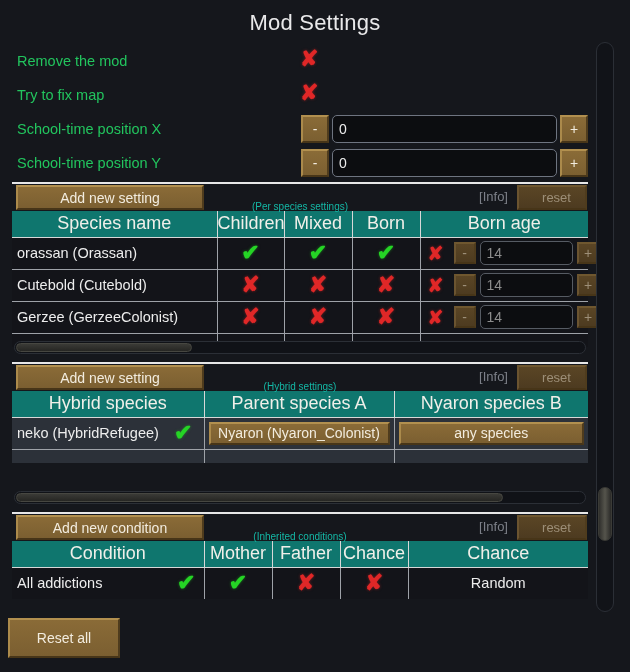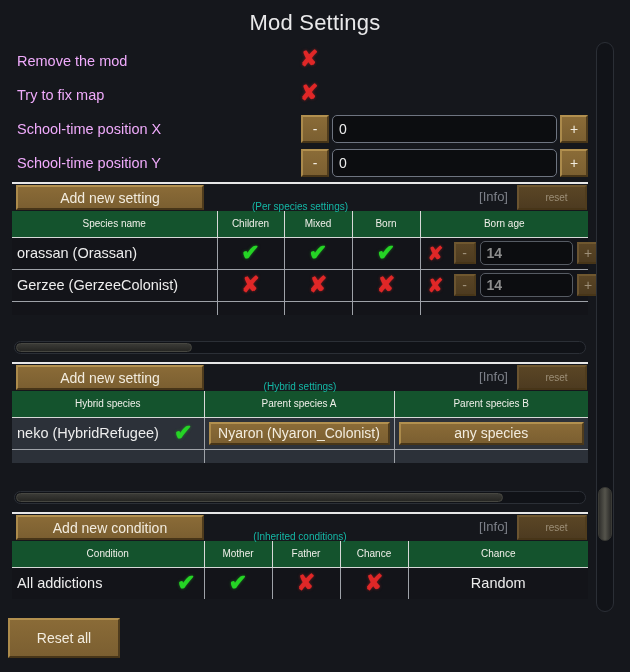--- a/index.html
+++ b/index.html
@@ -12,21 +12,21 @@
   }
   #root { position: relative; width: 630px; height: 560px; }
 
   
   .title {
     position: absolute; left: 0; top: 10px; width: 630px;
     text-align: center; font-size: 22px; color: #e9e9ea; letter-spacing: .2px;
   }
 
   
-  .opt-label { position: absolute; left: 17px; font-size: 14.5px; color: #f0abfc; }
+  .opt-label { position: absolute; left: 17px; font-size: 14.5px; color: #22c55e; }
 
   
   .mark { display: inline-block; line-height: 1; font-weight: 700; }
   .mark.x { color: #e02727; font-size: 22px; text-shadow: 0 0 3px rgba(224,39,39,.55); }
   .mark.v { color: #25d425; font-size: 22px; text-shadow: 0 0 3px rgba(37,212,37,.5); }
   .mark.sm { font-size: 19px; }
 
   
   .btn {
     background: linear-gradient(#8a6b37, #7b5f31);
@@ -34,29 +34,29 @@
     border-right: 2px solid #4f3c1d; border-bottom: 2px solid #473518;
     color: #f2ecdf; font-size: 14px; text-align: center;
     display: flex; align-items: center; justify-content: center;
     cursor: pointer; overflow: hidden; white-space: nowrap;
   }
   .btn.dim {
     background: linear-gradient(#5a4525, #4d3b20);
     border-top-color: #6f572f; border-left-color: #6b5430;
     color: #9d8f78;
   }
-  .btn.sm { font-size: 10px; padding-left: 9px; }
+  .btn.sm { font-size: 13px; padding-left: 9px; }
 
   
   .numfield {
     background: #0c0d10; border: 1px solid #6e7480; border-radius: 5px;
     color: #ededed; font-size: 14px; display: flex; align-items: center;
     padding-left: 6px; overflow: hidden;
   }
-  .numfield.dim { color: #8d8d8d; border-color: #565b63; font-weight: bold; }
+  .numfield.dim { color: #8d8d8d; border-color: #565b63; }
 
   
   .vtrack {
     position: absolute; background: #111318; border: 1px solid #2b2f36;
     border-radius: 9px;
   }
   .vthumb {
     position: absolute; background: linear-gradient(90deg,#2f2f2c,#55544c,#2a2a28);
     border: 1px solid #3b3b36; border-radius: 7px;
   }
@@ -80,21 +80,21 @@
     display: flex; align-items: center; justify-content: center;
     font-size: 10px; color: #14b8a6;
   }
   .sec-info {
     position: absolute; right: 80px; top: 4px; font-size: 13px; color: #7d8089;
   }
 
   
   table.grid { width: 576px; border-collapse: collapse; table-layout: fixed; }
   table.grid th {
-    background: #14532d; color: #f0efe9; font-weight: normal; font-size: 10px;
+    background: #0f766e; color: #f0efe9; font-weight: normal; font-size: 18px;
     height: 26px; border-right: 1px solid #d8d8d8; border-bottom: 1px solid #d8d8d8;
   }
   table.grid th:last-child { border-right: none; }
   table.grid td {
     height: 32px; font-size: 14.5px; color: #ededed;
     border-right: 1px solid #9ea2a8; border-bottom: 1px solid #9ea2a8;
     text-align: center; padding: 0;
   }
   table.grid td:last-child { border-right: none; }
   table.grid td.name { text-align: left; padding-left: 5px; }
@@ -182,20 +182,41 @@
               </span>
               <div class="stepper" style="flex:1;">
                 <div class="btn dim">-</div>
                 <div class="numfield dim">14</div>
                 <div class="btn dim" style="margin-right:-14px;">+</div>
               </div>
             </div>
           </td>
         </tr>
 
+        <tr>
+          <td class="name">Cutebold (Cutebold)</td>
+          <td>
+            <span class="mark x">✘</span></td>
+          <td>
+            <span class="mark x">✘</span></td>
+          <td>
+            <span class="mark x">✘</span></td>
+          <td>
+            <div class="cellflex">
+              <span style="width:30px;text-align:center;">
+                <span class="mark x sm">✘</span>
+              </span>
+              <div class="stepper" style="flex:1;">
+                <div class="btn dim">-</div>
+                <div class="numfield dim">14</div>
+                <div class="btn dim" style="margin-right:-14px;">+</div>
+              </div>
+            </div>
+          </td>
+        </tr>
 
         <tr>
           <td class="name">Gerzee (GerzeeColonist)</td>
           <td>
             <span class="mark x">✘</span></td>
           <td>
             <span class="mark x">✘</span></td>
           <td>
             <span class="mark x">✘</span></td>
           <td>
@@ -239,21 +260,21 @@
     <table class="grid slate">
       <colgroup>
           <col style="width:192px">
           <col style="width:190px">
           <col style="width:194px">
         </colgroup>
       <thead>
         <tr>
           <th>Hybrid species</th>
           <th>Parent species A</th>
-          <th>Parent species B</th>
+          <th>Nyaron species B</th>
         </tr>
       </thead>
       <tbody>
         <tr>
           <td class="name">
             <div class="cellflex">
               <span>neko (HybridRefugee)</span>
               <span class="spacer"></span>
               <span style="padding-right:11px;">
                 <span class="mark v">✔</span>

